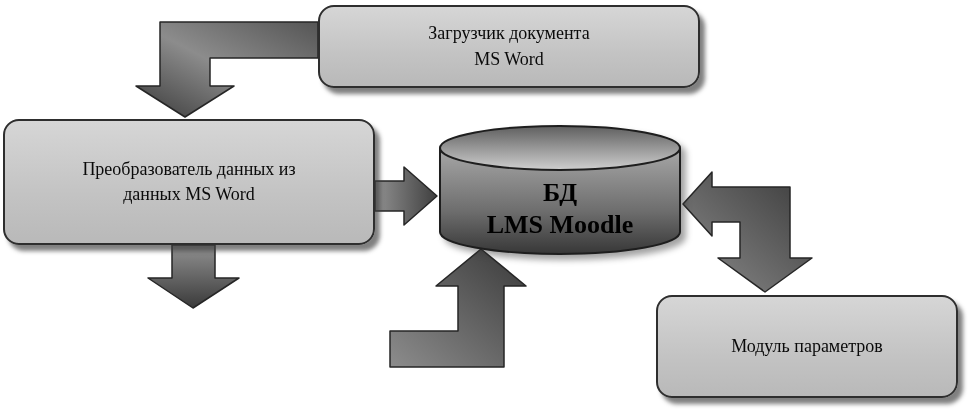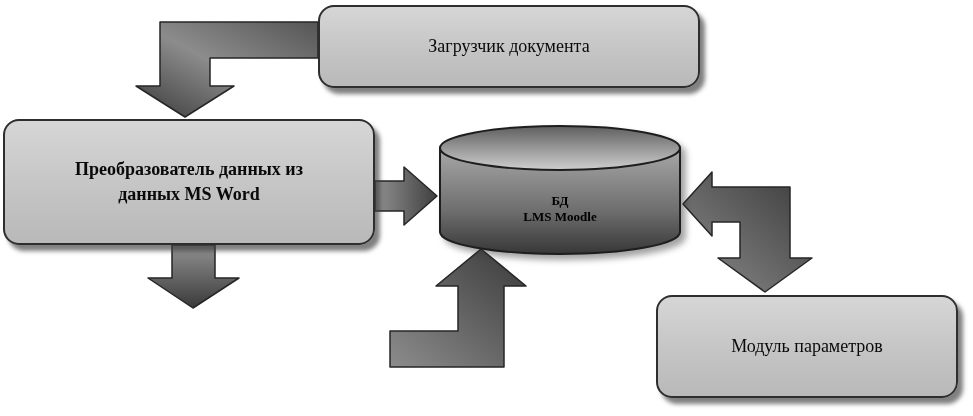--- a/index.html
+++ b/index.html
@@ -31,33 +31,33 @@
     align-items: center;
     justify-content: center;
     text-align: center;
     font-size: 18px;
     color: #0a0a0a;
     line-height: 1.4;
     box-sizing: border-box;
     padding: 4px 2px;
   }
   .node-loader        { left: 318px; top: 5px;   width: 382px; height: 83px; }
-  .node-converter     { left: 3px;   top: 119px; width: 372px; height: 126px; font-weight: bold; }
+  .node-converter     { left: 3px;   top: 119px; width: 372px; height: 126px; }
   .node-db-connect    { left: 15px;  top: 309px; width: 374px; height: 93px; }
   .node-test-settings { left: 656px; top: 295px; width: 302px; height: 103px; }
   .db-label {
     position: absolute;
     left: 440px; top: 180px;
     width: 240px; height: 58px;
     display: flex;
     flex-direction: column;
     align-items: center;
     justify-content: center;
     text-align: center;
-    font-size: 13px;
+    font-size: 26px;
     font-weight: bold;
     color: #000000;
     line-height: 1.25;
   }
   .cylinder-group {
     filter: drop-shadow(5px 5px 3px rgba(50,50,50,0.45));
   }
   .arrow {
     stroke: #262626;
     stroke-width: 1.5;
@@ -110,20 +110,21 @@
     <polygon class="arrow" fill="url(#gradD2)" points="683,204 712,172 712,187 790,187 790,258 812,258 765,292 718,258 740,258 740,222 712,222 712,236"></polygon>
 
     <g class="cylinder-group">
       <path d="M440 148 L440 232 A120 22 0 0 0 680 232 L680 148" fill="url(#gradBody)" stroke="#1e1e1e" stroke-width="2"></path>
       <ellipse cx="560" cy="148" rx="120" ry="22" fill="url(#gradTopEllipse)" stroke="#1e1e1e" stroke-width="2"></ellipse>
     </g>
   </svg>
 
   <div class="node node-loader">
     <div>Загрузчик документа</div>
+    <div>MS Word</div>
   </div>
 
   <div class="node node-converter">
     <div>Преобразователь данных из</div>
     <div>данных MS Word</div>
   </div>
 
 
   <div class="node node-test-settings">
     <div>Модуль параметров</div>

